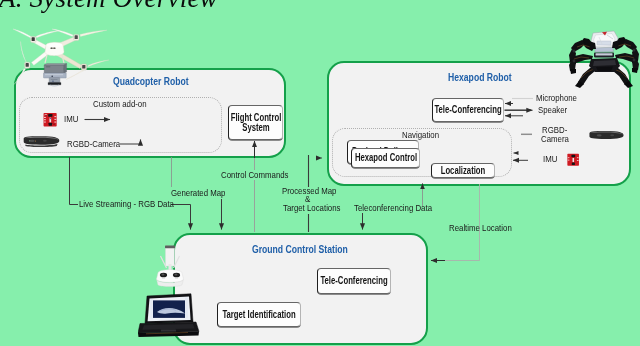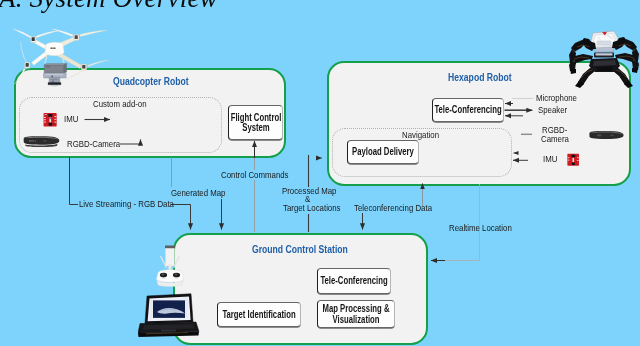--- a/index.html
+++ b/index.html
@@ -1,18 +1,18 @@
 <!DOCTYPE html>
 <html><head>
 <meta charset="utf-8">
 <style>
   html,body{margin:0;padding:0;background:#ffffff;}
   body{width:640px;height:346px;overflow:hidden;font-family:"Liberation Sans",sans-serif;
        -webkit-font-smoothing:antialiased;}
-  #page{position:relative;width:640px;height:346px;background:#7dd3fc;}
+  #page{position:relative;width:640px;height:346px;background:#86efac;}
   #title{position:absolute;left:-1px;top:-17px;font-family:"Liberation Serif",serif;
          font-style:italic;font-size:27px;color:#0b0b0b;letter-spacing:0.2px;
          transform:translateZ(0);}
   .greenbox{position:absolute;border:2.4px solid #14a04a;border-radius:17px;background:#f2f2f2;}
   .dotbox{position:absolute;border:1px dotted #b0b0b0;border-radius:13px;}
   .wbox{position:absolute;border-radius:4px;background:#fdfdfd;
         border:1.1px solid #666;border-left-color:#1f1f1f;border-right-color:#b4b4b4;
         box-shadow:0 1px 0 -0.2px #6a6a6a;}
   .wbox > span{position:absolute;left:50%;top:50%;transform:translate(-50%,-50%) scaleX(0.765);
         font-weight:bold;font-size:10.1px;color:#141414;white-space:nowrap;line-height:10.5px;
@@ -280,34 +280,37 @@
       <span><i style="font-style:normal">Flight Control</i><br><i style="font-style:normal">System</i></span>
     </div>
 
   <div class="wbox" style="left:347px;top:98px;width:70px;height:22px;margin-top:42px;">
       <span>Payload Delivery</span>
     </div>
   <div class="wbox" style="left:432px;top:98px;width:70px;height:22px;">
       <span>Tele-Conferencing</span>
     </div>
   <div class="lbl" style="left:402px;top:130px;">Navigation</div>
+  <div class="wbox" style="left:351px;top:148px;width:67px;height:18px;">
+      <span>Hexapod Control</span>
+    </div>
+  <div class="wbox" style="left:431px;top:163px;width:62px;height:13px;">
+      <span>Localization</span>
+    </div>
   <div class="lbl" style="left:536px;top:93px;">Microphone</div>
   <div class="lbl" style="left:538px;top:105px;">Speaker</div>
   <div class="lbl" style="left:542px;top:125px;">RGBD-</div>
   <div class="lbl" style="left:541px;top:134px;">Camera</div>
   <div class="lbl" style="left:543px;top:154px;">IMU</div>
 
   <div class="wbox" style="left:317px;top:268px;width:72px;height:24px;">
       <span>Tele-Conferencing</span>
     </div>
   <div class="wbox" style="left:217px;top:302px;width:82px;height:23px;">
       <span>Target Identification</span>
-    </div>
-  <div class="wbox" style="left:317px;top:300px;width:76px;height:26px;">
-      <span><i style="font-style:normal">Map Processing &amp;</i><br><i style="font-style:normal">Visualization</i></span>
     </div>
 
   <div class="lbl" style="left:79px;top:199px;">Live Streaming - RGB Data</div>
   <div class="lbl" style="left:171px;top:188px;">Generated Map</div>
   <div class="lbl" style="left:221px;top:170px;">Control Commands</div>
   <div class="lbl" style="left:282px;top:186px;">Processed Map</div>
   <div class="lbl" style="left:305px;top:194px;">&amp;</div>
   <div class="lbl" style="left:283px;top:203px;">Target Locations</div>
   <div class="lbl" style="left:354px;top:203px;">Teleconferencing Data</div>
   <div class="lbl" style="left:449px;top:223px;">Realtime Location</div>

